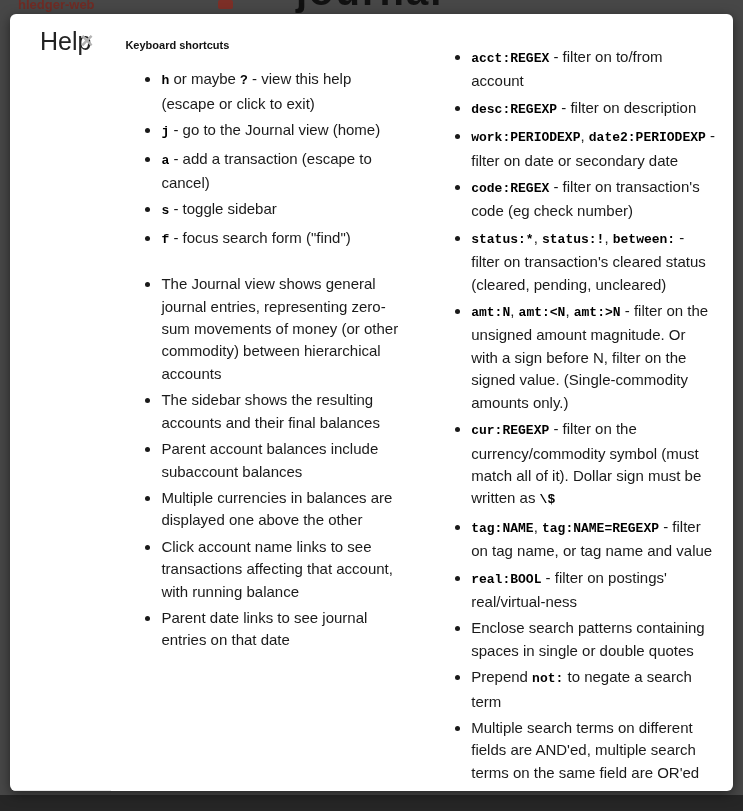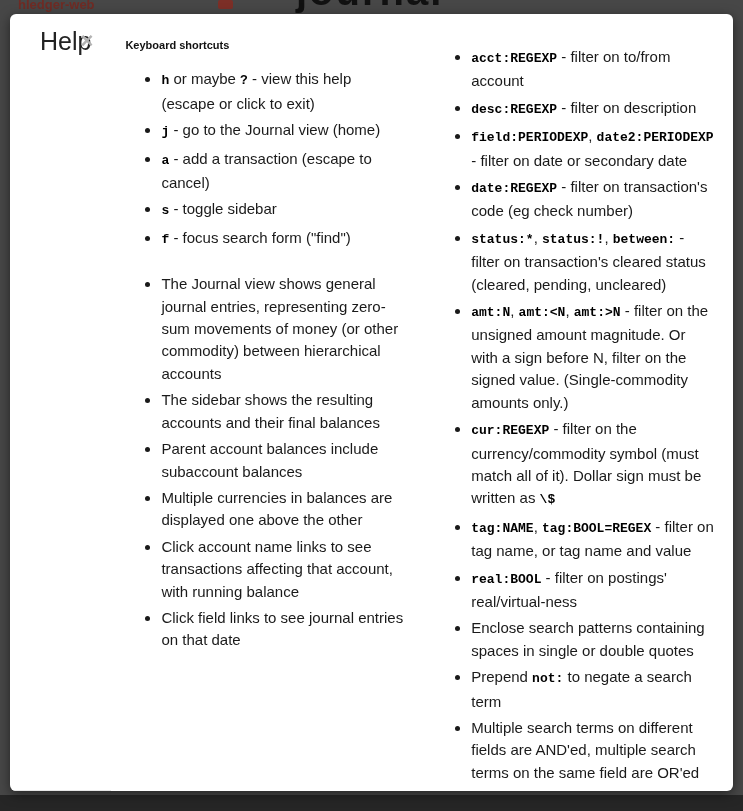--- a/index.html
+++ b/index.html
@@ -119,35 +119,35 @@
             <li><code>f</code> - focus search form ("find")</li>
           </ul>
       </div>
       <div class="section section-spaced">
         <ul class="help-list">
             <li>The Journal view shows general journal entries, representing zero-sum movements of money (or other commodity) between hierarchical accounts</li>
             <li>The sidebar shows the resulting accounts and their final balances</li>
             <li>Parent account balances include subaccount balances</li>
             <li>Multiple currencies in balances are displayed one above the other</li>
             <li>Click account name links to see transactions affecting that account, with running balance</li>
-            <li>Click field links to see journal entries on that date</li>
+            <li>Parent date links to see journal entries on that date</li>
           </ul>
       </div>
     </div>
     <div class="col">
       <div class="section">
         <ul class="help-list">
-            <li><code>acct:REGEXP</code> - filter on to/from account</li>
+            <li><code>acct:REGEX</code> - filter on to/from account</li>
             <li><code>desc:REGEXP</code> - filter on description</li>
-            <li><code>field:PERIODEXP</code>, <code>date2:PERIODEXP</code> - filter on date or secondary date</li>
-            <li><code>date:REGEXP</code> - filter on transaction's code (eg check number)</li>
+            <li><code>work:PERIODEXP</code>, <code>date2:PERIODEXP</code> - filter on date or secondary date</li>
+            <li><code>code:REGEX</code> - filter on transaction's code (eg check number)</li>
             <li><code>status:*</code>, <code>status:!</code>, <code>between:</code> - filter on transaction's cleared status (cleared, pending, uncleared)</li>
             <li><code>amt:N</code>, <code>amt:&lt;N</code>, <code>amt:&gt;N</code> - filter on the unsigned amount magnitude. Or with a sign before N, filter on the signed value. (Single-commodity amounts only.)</li>
             <li><code>cur:REGEXP</code> - filter on the currency/commodity symbol (must match all of it). Dollar sign must be written as <code>\$</code></li>
-            <li><code>tag:NAME</code>, <code>tag:BOOL=REGEX</code> - filter on tag name, or tag name and value</li>
+            <li><code>tag:NAME</code>, <code>tag:NAME=REGEXP</code> - filter on tag name, or tag name and value</li>
             <li><code>real:BOOL</code> - filter on postings' real/virtual-ness</li>
             <li>Enclose search patterns containing spaces in single or double quotes</li>
             <li>Prepend <code>not:</code> to negate a search term</li>
             <li>Multiple search terms on different fields are AND'ed, multiple search terms on the same field are OR'ed</li>
             <li>These other terms also work with command-line hledger</li>
           </ul>
       </div>
     </div>
   </div>
 </div>

